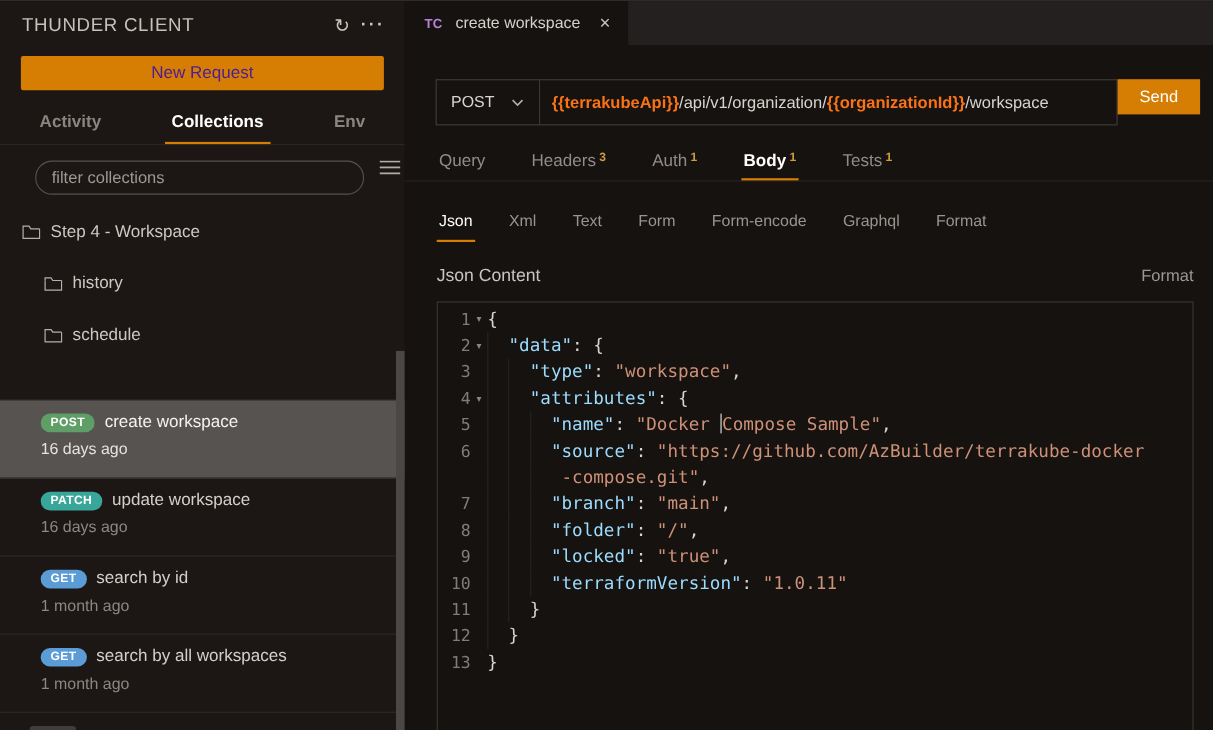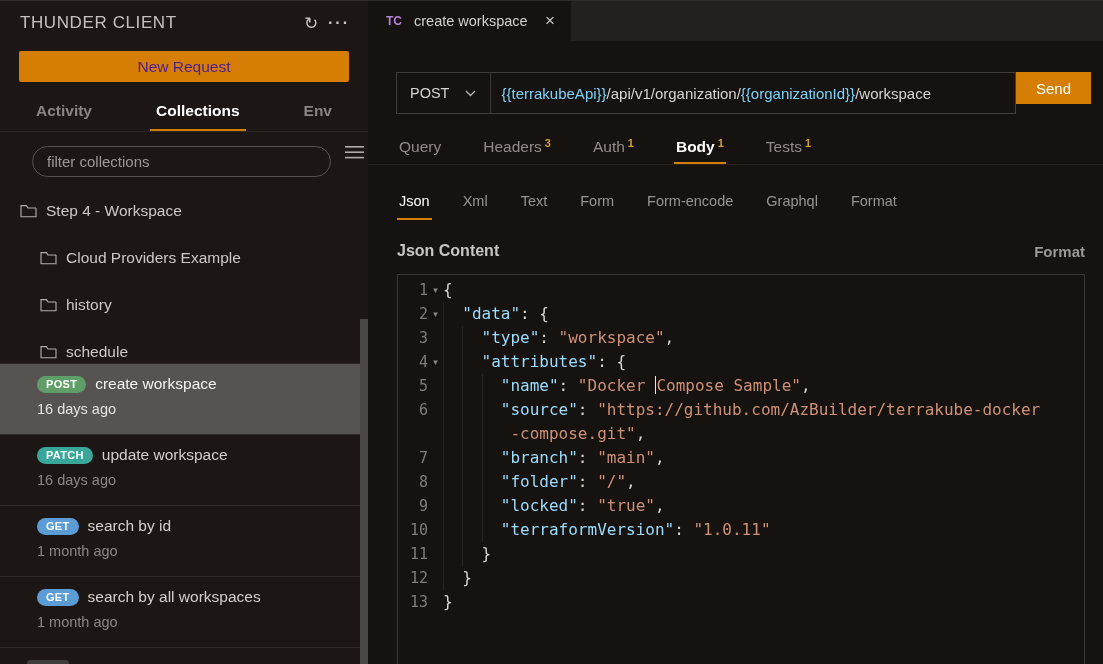--- a/index.html
+++ b/index.html
@@ -65,37 +65,37 @@
   }
   .tc-logo { font-size:12px; font-weight:bold; color:#b583d9; margin-right:12px; }
   .tab-title { font-size:14.5px; color:#d4d0cc; flex:1; }
   .tab-close { font-size:17px; color:#c9c5c1; cursor:pointer; padding:0 2px; }
   .request-bar { position:absolute; left:28px; top:71px; width:695px; height:42px; display:flex; }
   .url-box { flex:1; display:flex; align-items:center; border:1px solid #413d39; height:42px; }
   .method-select { display:flex; align-items:center; padding:0 14px 0 13px; cursor:pointer; height:100%; }
   .method-label { font-size:14.5px; color:#d8d4d0; margin-right:16px; }
   .method-sep { width:1px; height:42px; background:#3a3632; }
   .url-input { flex:1; padding:0 10px; font-size:15px; white-space:nowrap; overflow:hidden; cursor:text; }
-  .url-var { color:#7dd3fc; font-weight:normal; }
+  .url-var { color:#f97316; font-weight:bold; }
   .url-plain { color:#d8d4d0; }
   .send-btn {
     width:75px; height:32px; background:#d67d04; color:#ffffff; border:none;
     font-size:15px; font-family:"Liberation Sans",sans-serif; cursor:pointer;
   }
   .request-tabs {
     position:absolute; left:0; top:131px; width:735px; height:33px;
     display:flex; padding-left:29px; border-bottom:1px solid #262320;
   }
   .r-tab { margin-right:38px; font-size:15.5px; color:#918c88; padding:6px 2px 0 2px; cursor:pointer; }
   .r-tab.active { color:#ffffff; font-weight:bold; border-bottom:2.5px solid #d67d04; }
   .r-tab-count { font-size:11px; color:#cf9c40; font-weight:bold; position:relative; top:-5px; margin-left:3px; }
   .body-tabs { position:absolute; left:0; top:188px; width:735px; height:31px; display:flex; padding-left:29px; }
   .b-tab { margin-right:29px; font-size:14.5px; color:#989490; padding:4px 2px 0 2px; cursor:pointer; }
   .b-tab.active { color:#ffffff; border-bottom:2.5px solid #d67d04; }
-  .content-header { position:absolute; left:29px; top:241px; width:688px; display:flex; align-items:flex-end;font-weight:bold; }
+  .content-header { position:absolute; left:29px; top:241px; width:688px; display:flex; align-items:flex-start; }
   .content-title { font-size:16px; color:#c9c5c1; flex:1; }
   .format-btn { font-size:15px; color:#9c9894; cursor:pointer; }
   .editor { position:absolute; left:29px; top:273px; width:688px; height:395px; border:1px solid #3b3733; padding-top:3px; overflow:hidden; cursor:text; }
   .cl { display:flex; height:24px; line-height:24px; }
   .cl-num { width:30px; text-align:right; color:#807c78; font-family:"DejaVu Sans Mono",monospace; font-size:15px; flex:none; }
   .cl-fold { width:15px; text-align:center; color:#8a8580; font-size:9px; flex:none; }
   .cl-body { font-family:"DejaVu Sans Mono",monospace; font-size:16px; white-space:pre; }
   .iu { display:inline-block; width:2ch; height:24px; vertical-align:top; box-shadow:inset 1px 0 0 rgba(255,255,255,0.08); }
   .tok-key { color:#9cdcfe; }
   .tok-str { color:#ce9178; }
@@ -140,29 +140,20 @@
           </span>
           <span class="folder-label">Step 4 - Workspace</span>
         </div>
         <div class="folder lvl1">
           <span class="folder-icon">
             <svg width="17" height="14" viewBox="0 0 17 14" fill="none" stroke="#b3afab" stroke-width="1.1">
               <path d="M1 4 L1 12.7 L16 12.7 L16 4"></path>
               <path d="M1 4 L1 1.6 L6.4 1.6 L8 4 L16 4"></path>
             </svg>
           </span>
-          <span class="folder-label">Cloud Providers Example</span>
-        </div>
-        <div class="folder lvl1">
-          <span class="folder-icon">
-            <svg width="17" height="14" viewBox="0 0 17 14" fill="none" stroke="#b3afab" stroke-width="1.1">
-              <path d="M1 4 L1 12.7 L16 12.7 L16 4"></path>
-              <path d="M1 4 L1 1.6 L6.4 1.6 L8 4 L16 4"></path>
-            </svg>
-          </span>
           <span class="folder-label">history</span>
         </div>
         <div class="folder lvl1">
           <span class="folder-icon">
             <svg width="17" height="14" viewBox="0 0 17 14" fill="none" stroke="#b3afab" stroke-width="1.1">
               <path d="M1 4 L1 12.7 L16 12.7 L16 4"></path>
               <path d="M1 4 L1 1.6 L6.4 1.6 L8 4 L16 4"></path>
             </svg>
           </span>
           <span class="folder-label">schedule</span>

